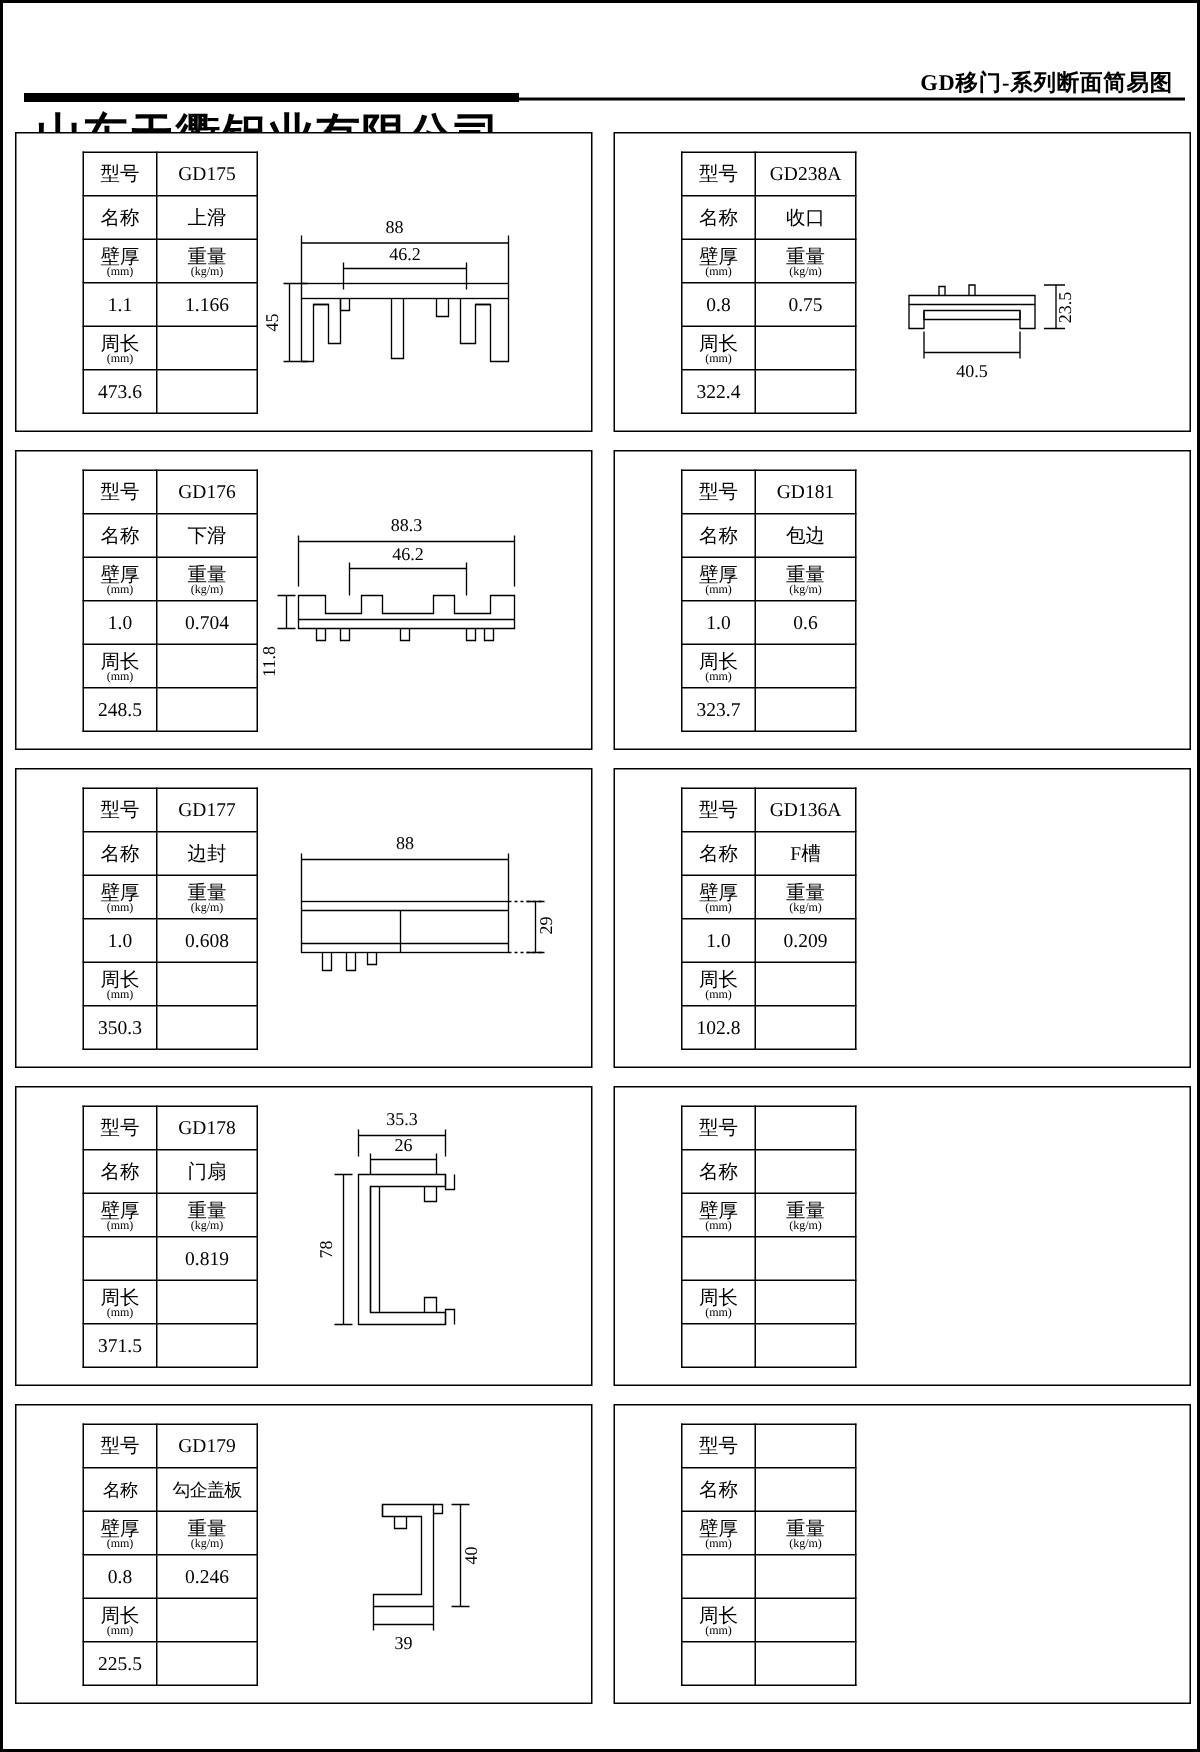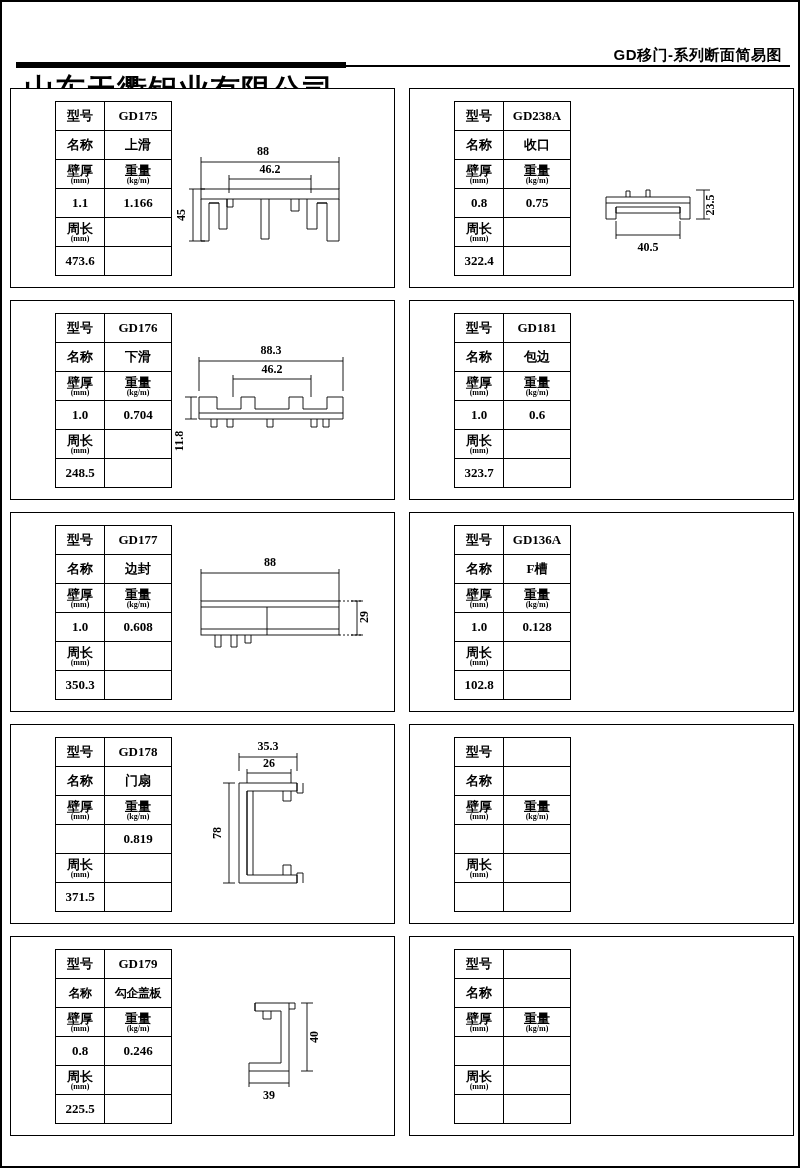--- a/index.html
+++ b/index.html
@@ -51,33 +51,32 @@
     left: 344px;
     top: 63px;
     width: 444px;
     height: 2px;
     background: #000;
   }
   .sheet-title {
     position: absolute;
     right: 16px;
     top: 44px;
-    font-family: Liberation Sans, sans-serif;
+    font-family: Liberation Serif, serif;
     font-weight: bold;
     font-size: 15px;
     letter-spacing: 0.5px;
     white-space: nowrap;
   }
   
   .grid {
     position: absolute;
     left: 8px;
     top: 86px;
     width: 784px;
-    font-weight: bold;
   }
   .row {
     display: flex;
     gap: 14px;
     margin-bottom: 12px;
   }
   .card {
     position: relative;
     width: 385px;
     height: 200px;
@@ -482,21 +481,21 @@
               <span class="lbl-main">壁厚</span>
               <span class="unit">(mm)</span>
             </td>
             <td class="val">
               <span class="lbl-main">重量</span>
               <span class="unit">(kg/m)</span>
             </td>
           </tr>
           <tr>
             <td class="lbl">1.0</td>
-            <td class="val">0.128</td>
+            <td class="val">0.209</td>
           </tr>
           <tr>
             <td class="lbl">
               <span class="lbl-main">周长</span>
               <span class="unit">(mm)</span>
             </td>
             <td class="val"></td>
           </tr>
           <tr>
             <td class="lbl">102.8</td>

